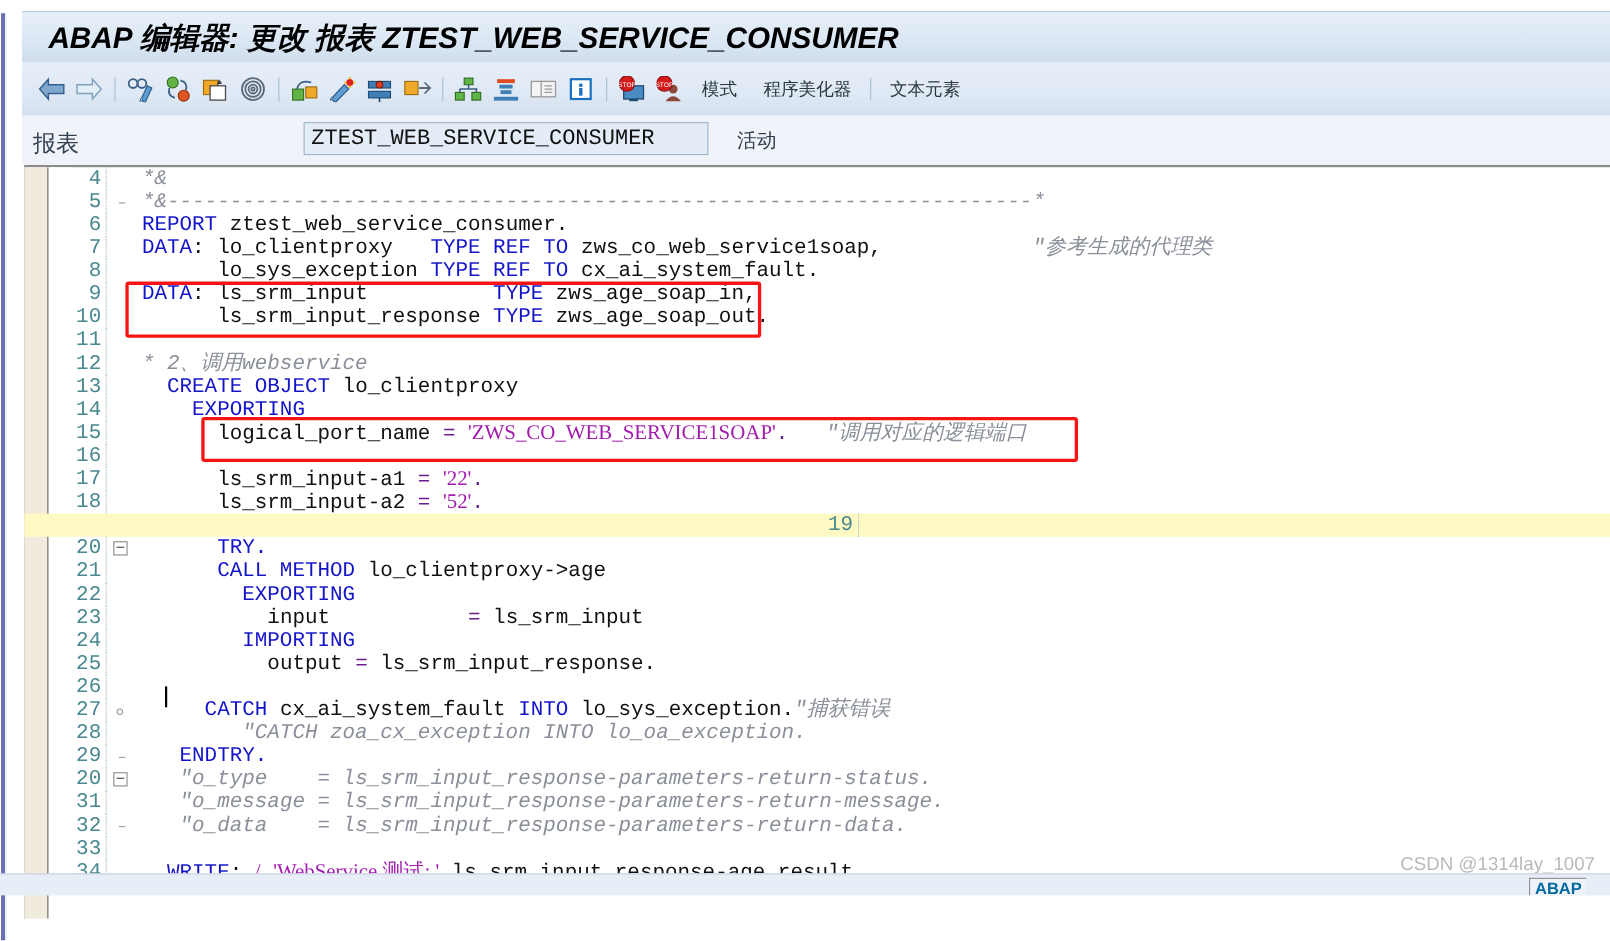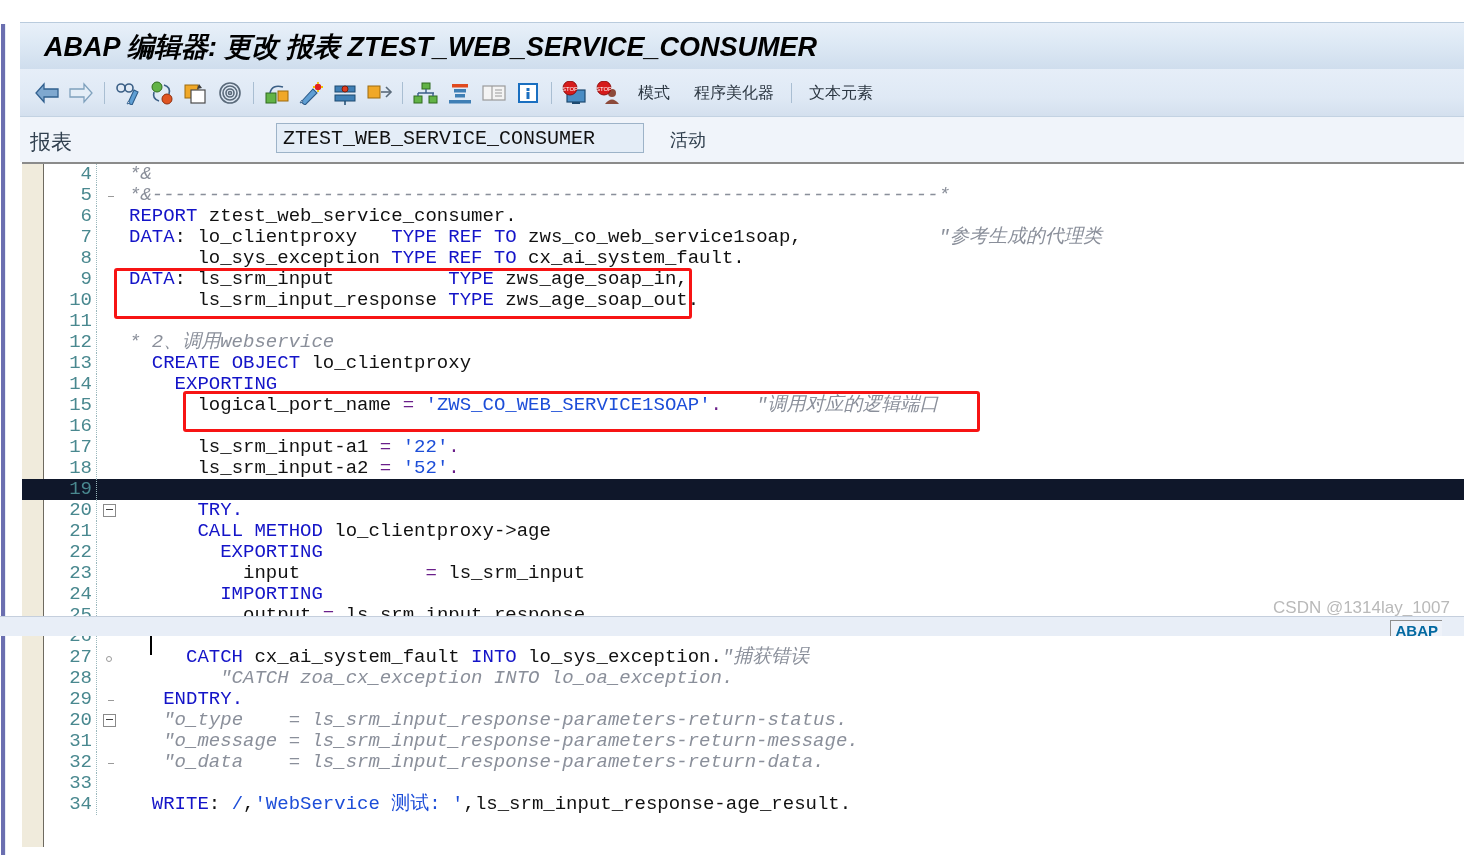--- a/index.html
+++ b/index.html
@@ -4,23 +4,22 @@
 <style>
   html, body {
     margin: 0; padding: 0;
     background: #ffffff;
     width: 1464px; height: 855px;
     overflow: hidden;
     font-family: "Liberation Sans", sans-serif;
   }
   #root {
     position: relative;
-    width: 1464px; height: 624px;
+    width: 1464px; height: 814px;
     background: #ffffff;
-    margin-top: 12px;
   }
   
   .win-edge {
     position: absolute; left: 0; top: 0;
     width: 6px; height: 855px;
     background: linear-gradient(to right,#ffffff 0 1px,#6b6fb0 1px 5px,#e8eef7 5px 6px);
   }
   .win-edge-top {
     position: absolute; left: 0; top: 0;
     width: 20px; height: 12px;
@@ -136,21 +135,21 @@
     font-size: 19px;
     line-height: 21px;
   }
   .line {
     position: relative;
     height: 21px;
     display: flex;
     align-items: center;
     white-space: pre;
   }
-  .line.current { background: #0f172a; }
+  .line.current { background: #fef9c3; flex-direction: column; }
   .lineno {
     width: 75px;
     min-width: 75px;
     text-align: right;
     padding-right: 4px;
     color: #49888f;
     font-family: "Liberation Mono", monospace;
     font-size: 19px;
     box-sizing: border-box;
     border-right: 1px dotted #9bb8bd;
@@ -193,21 +192,21 @@
     flex: 1;
     padding-left: 8px;
     color: #111111;
     font-family: "Liberation Mono", monospace;
     font-size: 19px;
     white-space: pre;
   }
 
   
   .kw  { color: #1414c8; }
-  .str { color: #1d4ed8; }
+  .str { color: #a21caf; font-family: Liberation Serif, serif; }
   .cmt { color: #8a8f9a; font-style: italic; }
   .pl  { color: #111111; }
   .op  { color: #6a1f8a; }
 
   
   .caret {
     position: absolute;
     left: 128px; top: 472px;
     width: 2px; height: 19px;
     background: #000;

